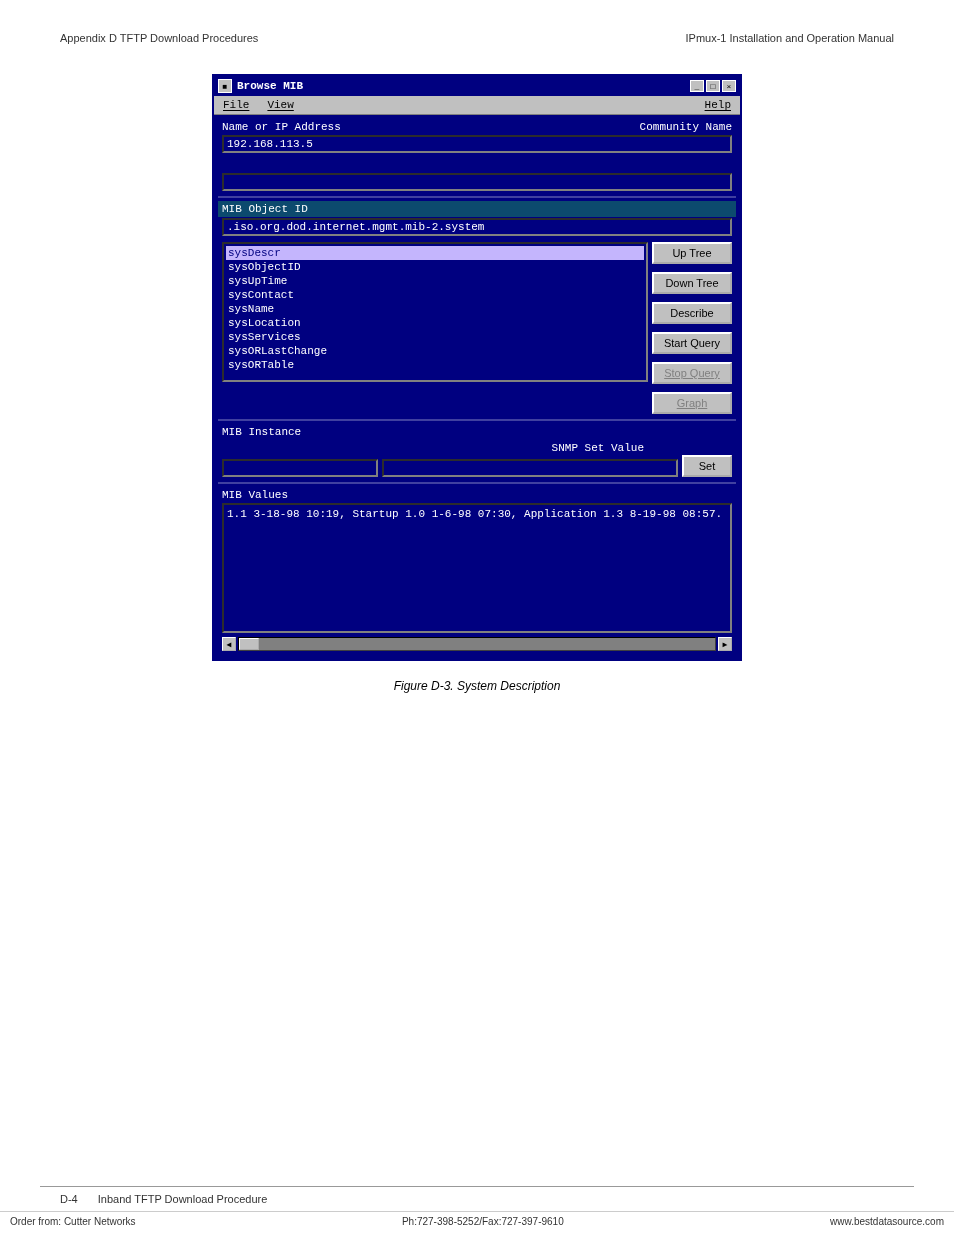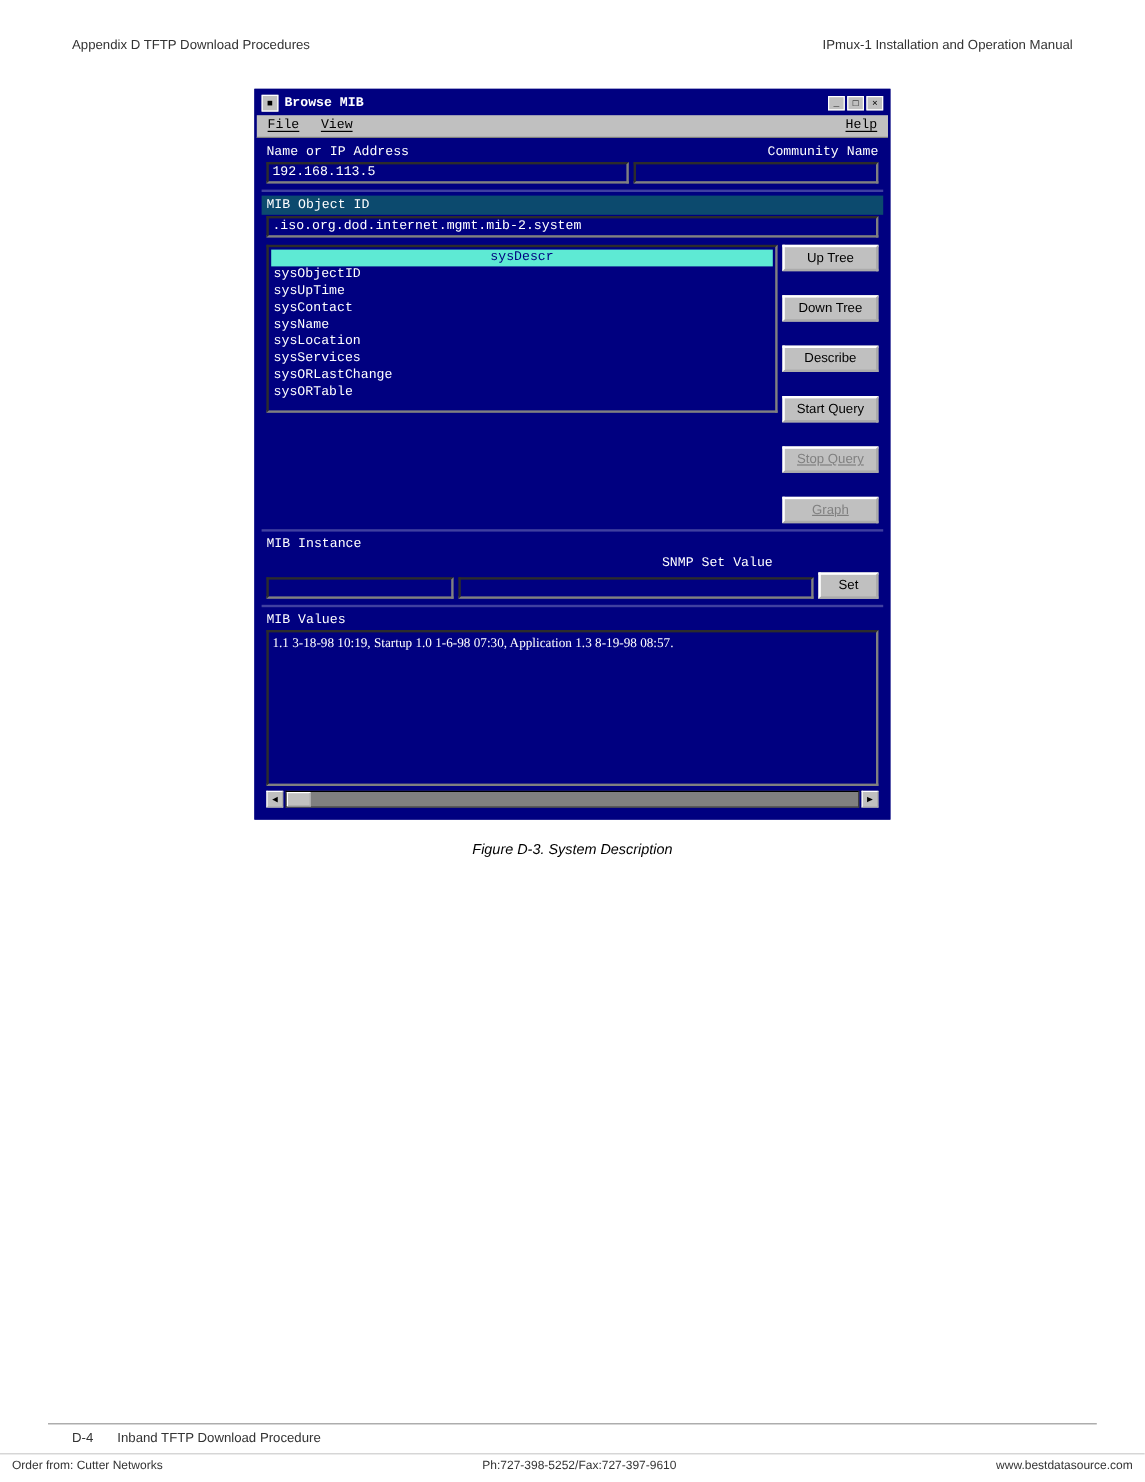--- a/index.html
+++ b/index.html
@@ -148,22 +148,23 @@
     .form-row-labels {
       display: flex;
       justify-content: space-between;
       color: #ffffff;
       font-size: 11px;
       padding: 2px 4px;
     }
 
     .input-row {
       display: flex;
-      gap: 4px;
+      gap: 20px;
       padding: 0 4px 2px 4px;
+      flex-direction: column;
     }
     .input-field {
       background: #000080;
       border: 2px inset #808080;
       color: #ffffff;
       font-family: 'Courier New', monospace;
       font-size: 11px;
       padding: 1px 3px;
       outline: none;
     }
@@ -201,29 +202,28 @@
     }
     .mib-list-item {
       color: #ffffff;
       font-size: 11px;
       font-family: 'Courier New', monospace;
       padding: 1px 2px;
       cursor: pointer;
       white-space: nowrap;
     }
     .mib-list-item.selected {
-      background: #5eead4;
+      background: #c4b5fd;
       color: #000080;
-      text-align: center;
     }
 
     .button-panel {
       display: flex;
       flex-direction: column;
-      gap: 20px;
+      gap: 8px;
       width: 80px;
     }
     .win-button {
       background: #c0c0c0;
       border: 2px outset #ffffff;
       color: #000;
       font-size: 11px;
       font-family: Arial, sans-serif;
       padding: 3px 4px;
       cursor: pointer;
@@ -266,21 +266,21 @@
       color: #ffffff;
       font-size: 11px;
       margin-bottom: 2px;
     }
     .mib-values-box {
       background: #000080;
       border: 2px inset #808080;
       height: 130px;
       color: #ffffff;
       font-size: 11px;
-      font-family: Liberation Serif, serif;
+      font-family: Liberation Mono, monospace;
       padding: 3px;
       overflow-x: auto;
       overflow-y: auto;
     }
     .mib-values-text {
       white-space: nowrap;
     }
 
     
     .scrollbar-row {

